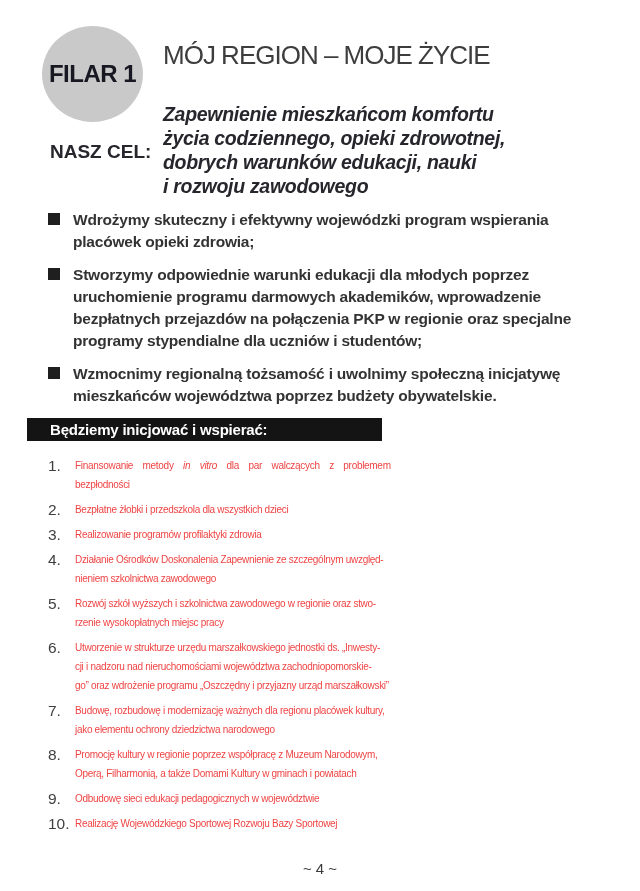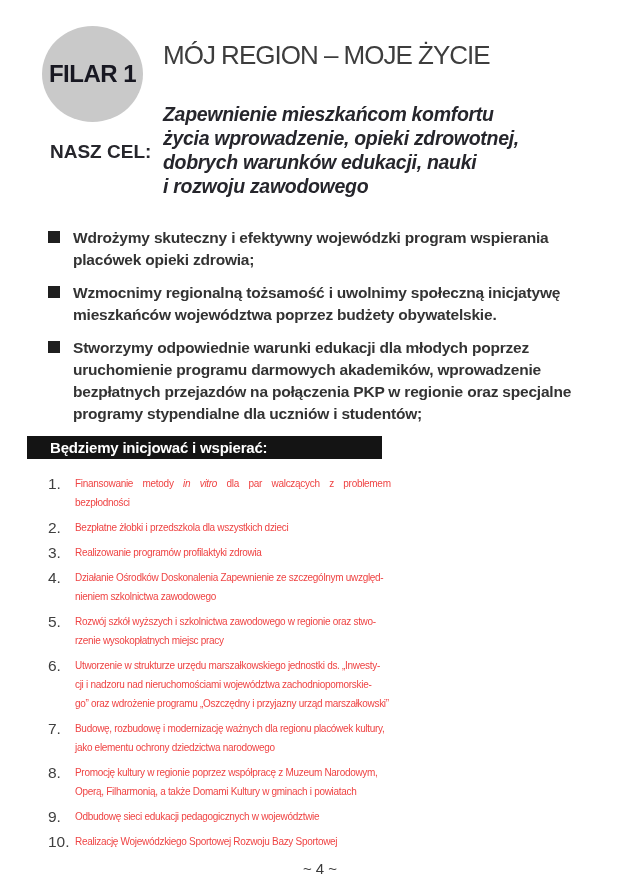--- a/index.html
+++ b/index.html
@@ -53,21 +53,21 @@
     font-weight: 700;
     font-style: italic;
     line-height: 24px;
     letter-spacing: -0.3px;
     color: #26262c;
     white-space: pre-line;
   }
   
   .content {
     position: absolute;
-    left: 48px; top: 215px;
+    left: 48px; top: 197px;
     width: 547px;
   }
   .bullet-item {
     display: flex;
     margin-bottom: 11px;
   }
   .bullet-square {
     flex: 0 0 auto;
     width: 12px; height: 12px;
     margin: 4px 13px 0 0;
@@ -132,44 +132,44 @@
 <body>
 
 <div class="page">
 
   <div class="badge-circle">
     <span class="badge-text">FILAR 1</span>
   </div>
   <div class="page-title">MÓJ REGION – MOJE ŻYCIE</div>
   <div class="goal-label">NASZ CEL:</div>
   <div class="goal-text">Zapewnienie mieszkańcom komfortu
-życia wprowadzenie, opieki zdrowotnej,
+życia codziennego, opieki zdrowotnej,
 dobrych warunków edukacji, nauki
 i rozwoju zawodowego</div>
 
   <div class="content">
 
     <div>
       <div class="bullet-item">
         <span class="bullet-square"></span>
         <span class="bullet-text">Wdrożymy skuteczny i efektywny wojewódzki program wspierania
 placówek opieki zdrowia;</span>
-      </div>
-      <div class="bullet-item">
-        <span class="bullet-square"></span>
-        <span class="bullet-text">Wzmocnimy regionalną tożsamość i uwolnimy społeczną inicjatywę
-mieszkańców województwa poprzez budżety obywatelskie.</span>
       </div>
       <div class="bullet-item">
         <span class="bullet-square"></span>
         <span class="bullet-text">Stworzymy odpowiednie warunki edukacji dla młodych poprzez
 uruchomienie programu darmowych akademików, wprowadzenie
 bezpłatnych przejazdów na połączenia PKP w regionie oraz specjalne
 programy stypendialne dla uczniów i studentów;</span>
       </div>
+      <div class="bullet-item">
+        <span class="bullet-square"></span>
+        <span class="bullet-text">Wzmocnimy regionalną tożsamość i uwolnimy społeczną inicjatywę
+mieszkańców województwa poprzez budżety obywatelskie.</span>
+      </div>
     </div>
 
     <div class="section-banner">Będziemy inicjować i wspierać:</div>
 
     <div class="numbered-list">
 
       <div class="num-item">
         <span class="num-label">1.</span>
         <span class="num-text justify-wide"><span>Finansowanie metody </span><span class="italic">in vitro</span><span> dla par walczących z problemem
 bezpłodności</span></span>

